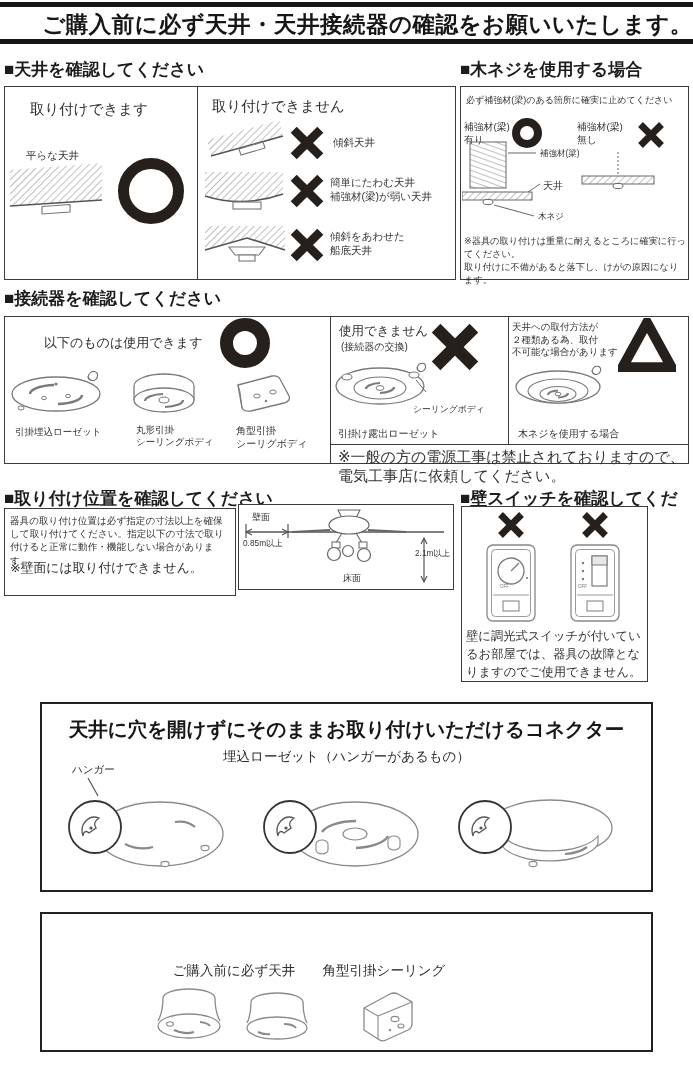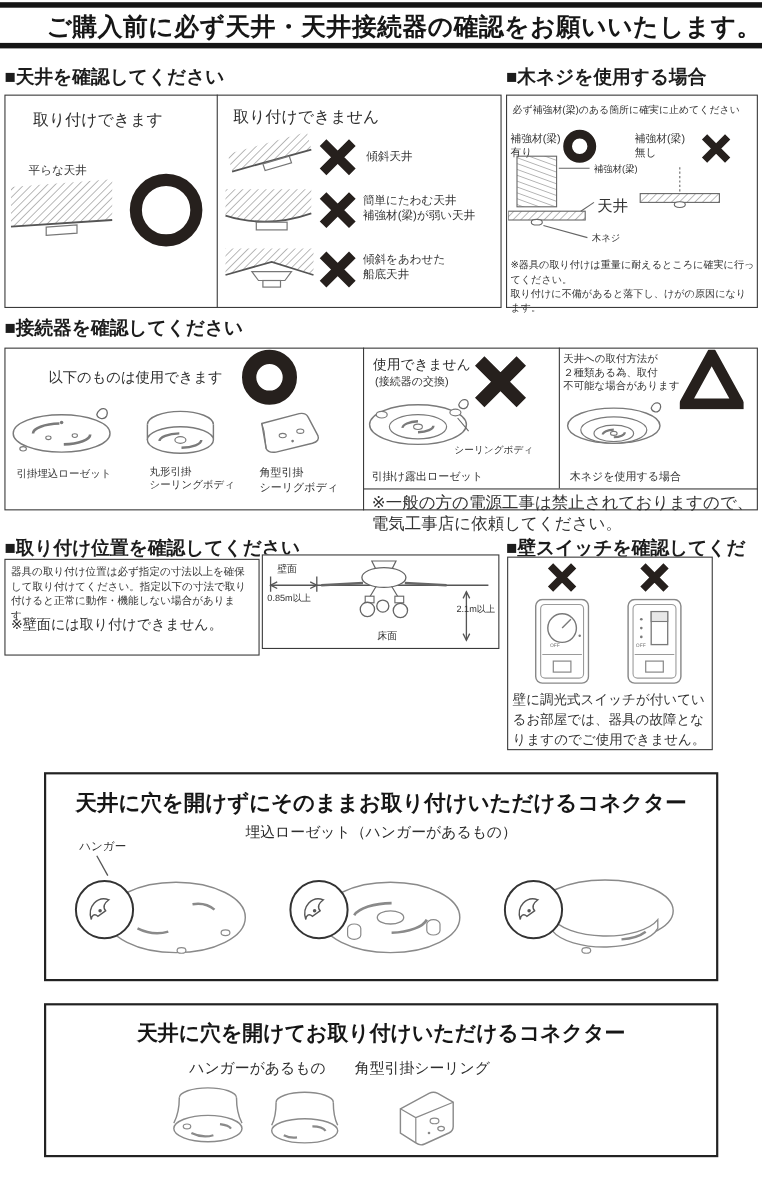--- a/index.html
+++ b/index.html
@@ -101,21 +101,21 @@
 
   <svg class="abs" style="left:462px;top:140px" width="132" height="84">
     <rect x="8" y="2" width="36" height="46" fill="url(#hpv)" stroke="#666" stroke-width="1"></rect>
     <path d="M46,13 L74,13" stroke="#666" stroke-width="1"></path>
     <rect x="0" y="52" width="70" height="8" fill="url(#hp)" stroke="#666" stroke-width="1"></rect>
     <path d="M66,52 L78,44" stroke="#666" stroke-width="1"></path>
     <ellipse cx="26" cy="62" rx="5" ry="2.6" fill="#fff" stroke="#666" stroke-width="1"></ellipse>
     <path d="M32,65 L72,76" stroke="#666" stroke-width="1"></path>
   </svg>
   <div class="abs" style="left:540px;top:148px;font-size:8.5px;color:#333">補強材(梁)</div>
-  <div class="abs" style="left:543px;top:179px;font-size:14px;color:#333">天井</div>
+  <div class="abs" style="left:543px;top:179px;font-size:10px;color:#333">天井</div>
   <div class="abs" style="left:538px;top:211px;font-size:8.5px;color:#333">木ネジ</div>
 
   <svg class="abs" style="left:580px;top:150px" width="80" height="55">
     <path d="M38,2 V26" stroke="#666" stroke-width="1" stroke-dasharray="2,2"></path>
     <rect x="2" y="26" width="72" height="8" fill="url(#hp)" stroke="#666" stroke-width="1"></rect>
     <ellipse cx="38" cy="36" rx="5" ry="2.6" fill="#fff" stroke="#666" stroke-width="1"></ellipse>
   </svg>
 
   <div class="abs small pre" style="left:464px;top:235px;width:222px;font-size:9.2px">※器具の取り付けは重量に耐えるところに確実に行ってください。
 取り付けに不備があると落下し、けがの原因になります。</div>
@@ -293,22 +293,21 @@
     <ellipse cx="105" cy="46" rx="62" ry="28" fill="#fff" stroke="#8a8a8a" stroke-width="1.3"></ellipse>
     <path d="M57,52 a50,22 0 0 0 96,2 L153,62 a50,22 0 0 1 -96,2 Z" fill="#fff" stroke="#8a8a8a" stroke-width="1.2"></path>
     <path d="M120,72 q14,-1 22,-7" stroke="#8a8a8a" stroke-width="2.2" fill="none"></path>
     <ellipse cx="88" cy="82" rx="4" ry="2.6" fill="#fff" stroke="#8a8a8a" stroke-width="1.1"></ellipse>
     <circle cx="40" cy="45" r="26" fill="#fff" stroke="#333" stroke-width="1.8"></circle>
     <path d="M28,54 C24,42 34,32 44,36 C40,39 38,42 41,46 L34,51 C31,48 28,50 28,54 Z" fill="#fff" stroke="#555" stroke-width="1.3"></path>
     <circle cx="36" cy="46" r="1.6" fill="#555"></circle>
   </svg>
 
   <div class="abs" style="left:40px;top:912px;width:613px;height:140px;border:2px solid #222;box-sizing:border-box"></div>
-  <div class="abs" style="left:40px;top:926px;width:613px;text-align:center;font-size:19px;font-weight:bold;color:#161616">天井に穴を開けてお取り付けいただけるコネクター</div>
-  <div class="abs" style="left:154px;top:962px;width:160px;text-align:center;font-size:13.5px;color:#2e2e2e">ハンガーがあるもの</div>
+  <div class="abs" style="left:154px;top:962px;width:160px;text-align:center;font-size:13.5px;color:#2e2e2e">ご購入前に必ず天井</div>
   <div class="abs" style="left:304px;top:962px;width:160px;text-align:center;font-size:13.5px;color:#2e2e2e">角型引掛シーリング</div>
 
   <svg class="abs" style="left:150px;top:984px" width="78" height="62">
     <path d="M13,14 a26,9 0 0 1 52,0" fill="#fff" stroke="#8a8a8a" stroke-width="1.3"></path>
     <path d="M13,14 C13,28 10,33 8,37 M65,14 C65,28 68,33 70,37" stroke="#8a8a8a" stroke-width="1.3" fill="none"></path>
     <ellipse cx="39" cy="42" rx="31" ry="12" fill="#fff" stroke="#8a8a8a" stroke-width="1.3"></ellipse>
     <path d="M24,46 q10,5 20,2" stroke="#8a8a8a" stroke-width="2" fill="none"></path>
     <ellipse cx="20" cy="40" rx="3.4" ry="2.2" fill="none" stroke="#8a8a8a" stroke-width="1.1"></ellipse>
     <path d="M50,38 q8,1 10,4" stroke="#8a8a8a" stroke-width="2" fill="none"></path>
   </svg>

